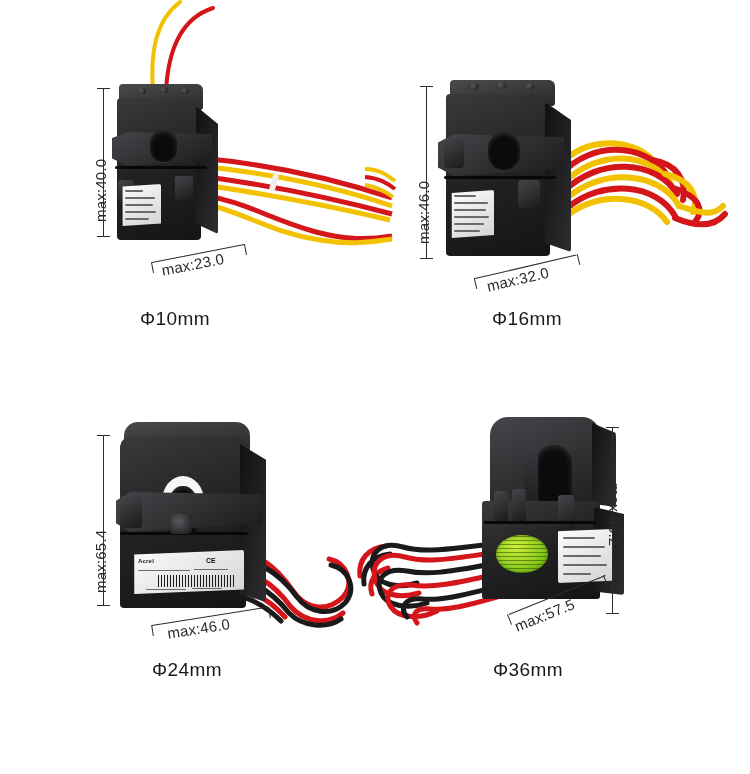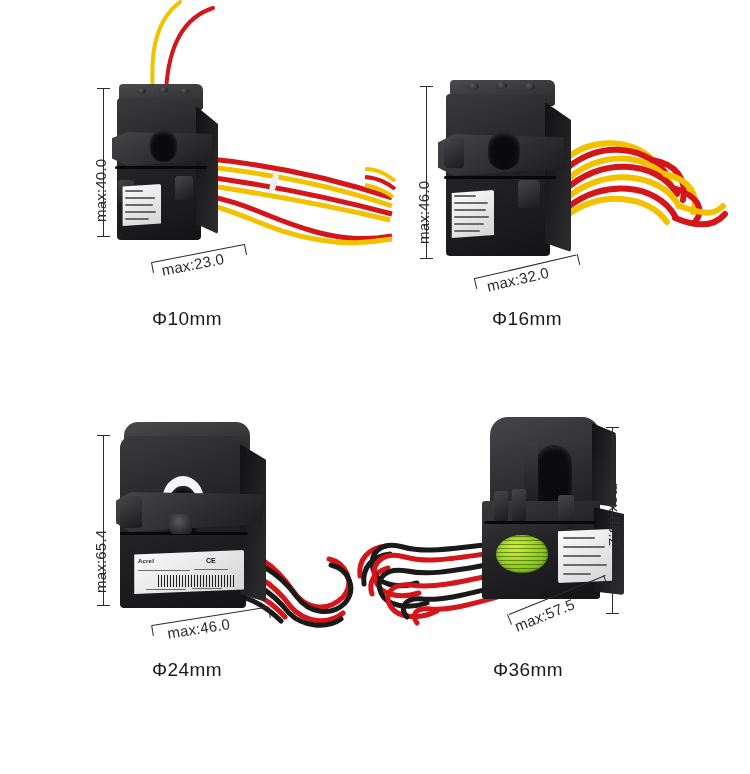--- a/index.html
+++ b/index.html
@@ -128,21 +128,21 @@
     <div class="cap-h" style="left:97px;top:88px;"></div>
     <div class="dim-line-v" style="left:103px;top:88px;height:148px;"></div>
     <div class="cap-h" style="left:97px;top:236px;"></div>
     <div class="dim-label rot-ccw" style="left:92px;top:222px;">max:40.0</div>
 
     <div class="cap-slant" style="left:152px;top:262px;transform:rotate(-11deg);"></div>
     <div class="dim-slant" style="left:152px;top:262px;width:94px;transform:rotate(-11deg);"></div>
     <div class="cap-slant" style="left:245px;top:244px;transform:rotate(-11deg);"></div>
     <div class="dim-label" style="left:160px;top:262px;transform:rotate(-11deg);transform-origin:left top;">max:23.0</div>
 
-    <div class="caption" style="left:152px;top:308px;">Φ10mm</div>
+    <div class="caption" style="left:140px;top:308px;">Φ10mm</div>
   </div>
 
   <div class="cell" style="left:375px;top:0;width:375px;height:387px;">
 
     <svg class="wiresvg" style="left:-10px;top:165px;width:40px;height:40px;">
       <path d="M0,4 C14,4 22,10 30,16" stroke="#f2c200" stroke-width="4" fill="none"></path>
       <path d="M0,12 C14,13 22,18 30,24" stroke="#d4161b" stroke-width="4" fill="none"></path>
       <path d="M0,20 C12,22 20,26 28,32" stroke="#f2c200" stroke-width="4" fill="none"></path>
     </svg>
 

